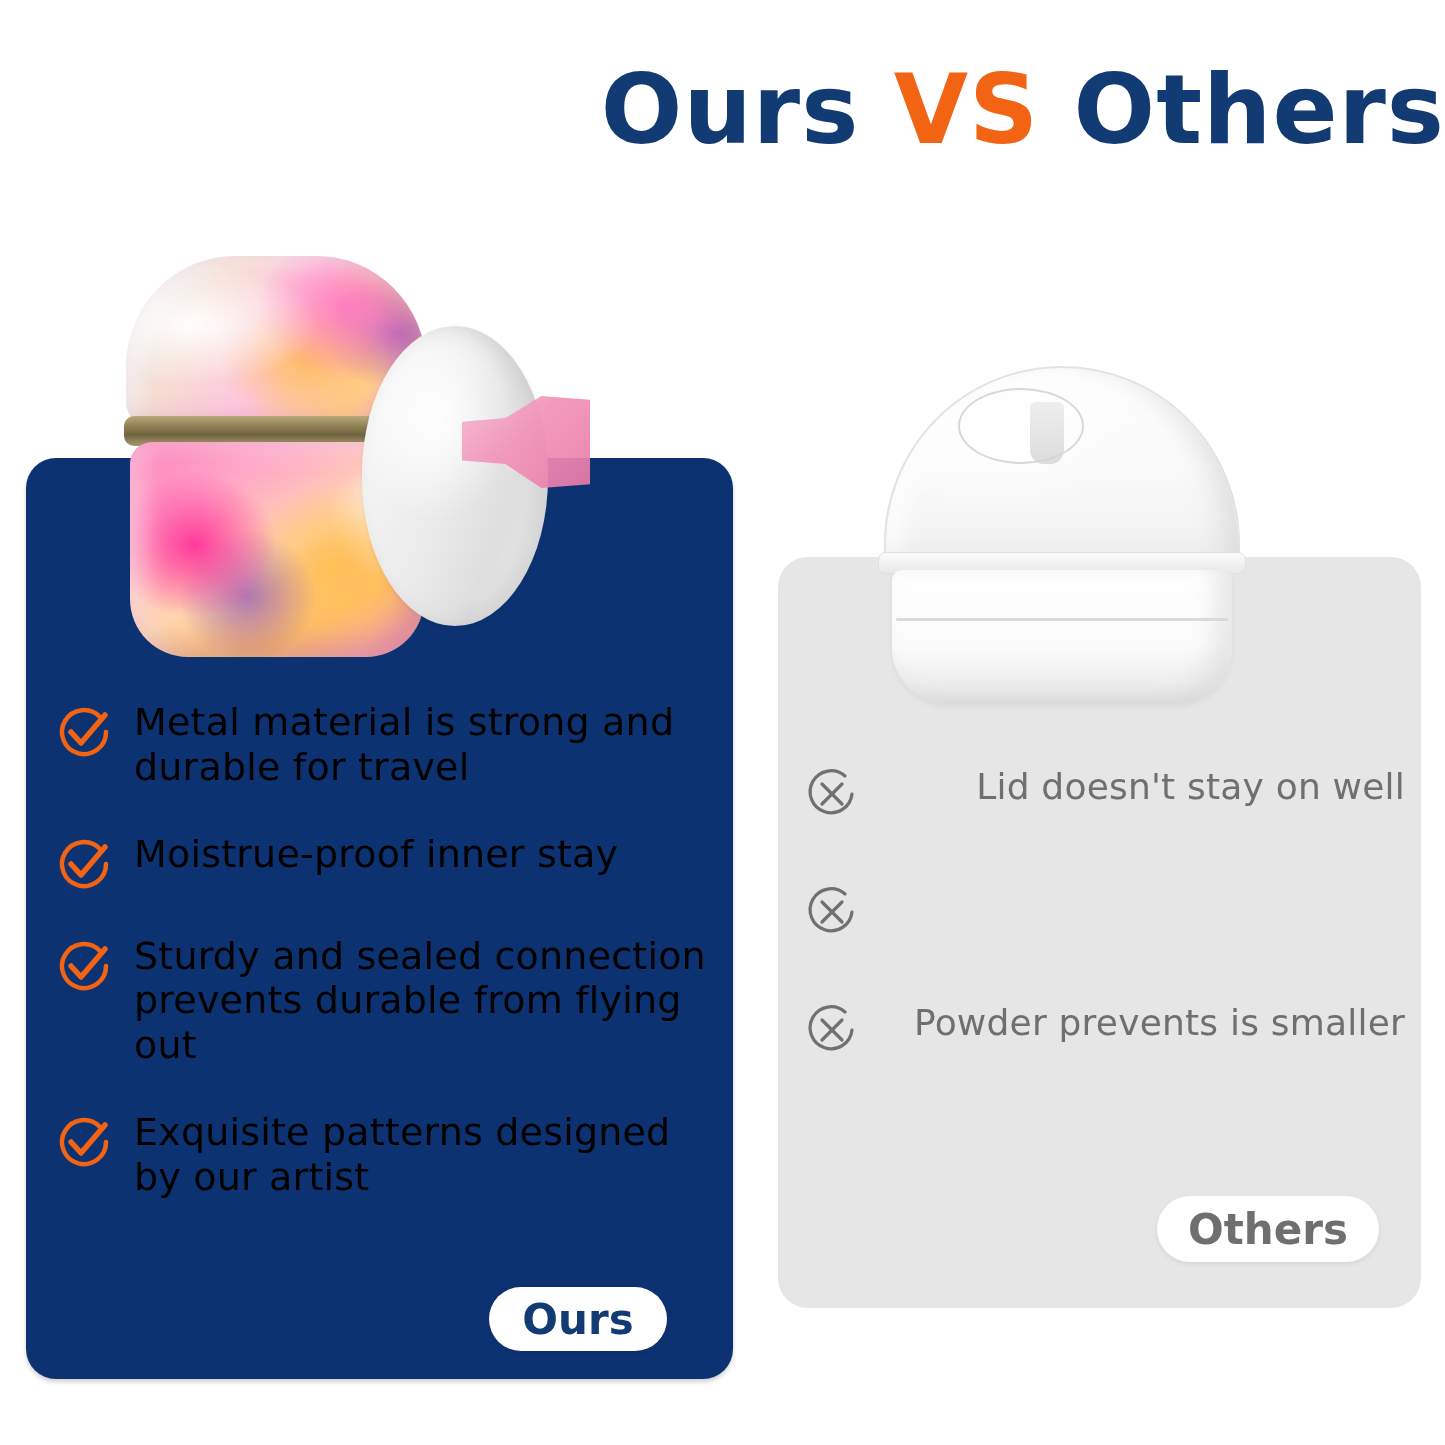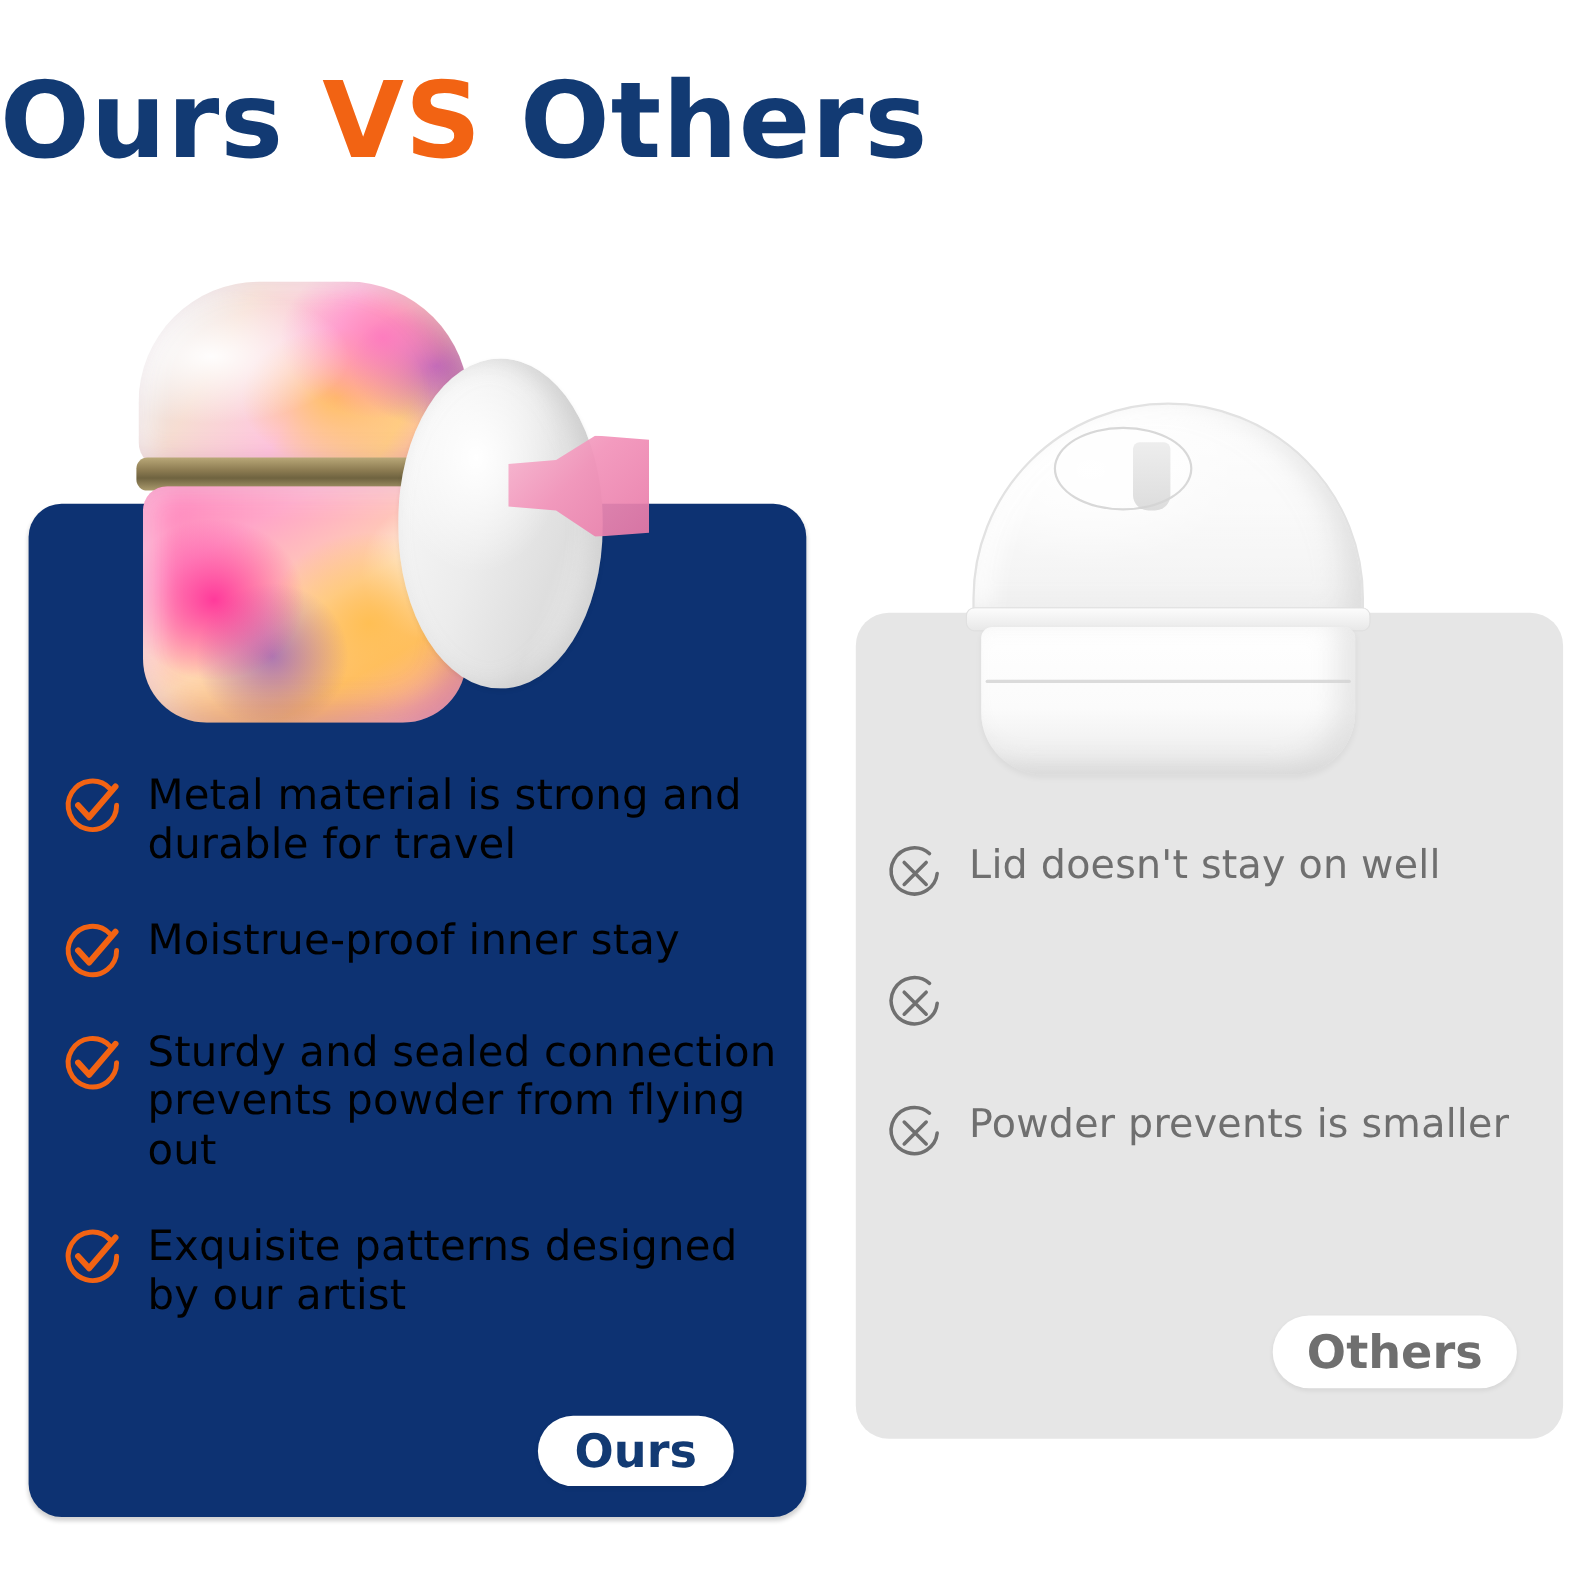--- a/index.html
+++ b/index.html
@@ -17,21 +17,21 @@
     background: #ffffff;
     overflow: hidden;
   }
 
   
   .title {
     position: absolute;
     left: 0;
     top: 62px;
     width: 1445px;
-    text-align: left;
+    text-align: right;
     font-family: "DejaVu Sans", "Liberation Sans", sans-serif;
     font-size: 96px;
     font-weight: 700;
     letter-spacing: 1px;
     color: #123a73;
     white-space: nowrap;
     line-height: 1.0;
   }
   .title .vs {
     color: #f26313;
@@ -230,21 +230,21 @@
     font-weight: 400;
     letter-spacing: 0.2px;
   }
 
   .list-others {
     position: absolute;
     left: 805px;
     top: 765px;
     width: 600px;
   }
-  .row-others { margin-bottom: 62px; }
+  .row-others { margin-bottom: 62px; justify-content: space-between; }
   .row-others:last-child { margin-bottom: 0; }
   .icon-x {
     flex: 0 0 auto;
     width: 54px;
     height: 54px;
     margin-right: 22px;
     margin-top: 2px;
   }
   .row-text-others {
     font-family: "DejaVu Sans", "Liberation Sans", sans-serif;
@@ -325,21 +325,21 @@
       <span class="row-text-ours">Moistrue-proof inner stay</span>
     </div>
 
     <div class="row">
       <span class="icon-check">
         <svg viewBox="0 0 56 56" width="56" height="56">
           <path d="M44 13 A22 22 0 1 0 50 28" fill="none" stroke="#f26313" stroke-width="4.5" stroke-linecap="round"></path>
           <path d="M15 28 L25 39 L49 11" fill="none" stroke="#f26313" stroke-width="5.5" stroke-linecap="round" stroke-linejoin="round"></path>
         </svg>
       </span>
-      <span class="row-text-ours">Sturdy and sealed connection prevents powder from flying out</span>
+      <span class="row-text-ours">Sturdy and sealed connection prevents durable from flying out</span>
     </div>
 
     <div class="row">
       <span class="icon-check">
         <svg viewBox="0 0 56 56" width="56" height="56">
           <path d="M44 13 A22 22 0 1 0 50 28" fill="none" stroke="#f26313" stroke-width="4.5" stroke-linecap="round"></path>
           <path d="M15 28 L25 39 L49 11" fill="none" stroke="#f26313" stroke-width="5.5" stroke-linecap="round" stroke-linejoin="round"></path>
         </svg>
       </span>
       <span class="row-text-ours">Exquisite patterns designed by our artist</span>

